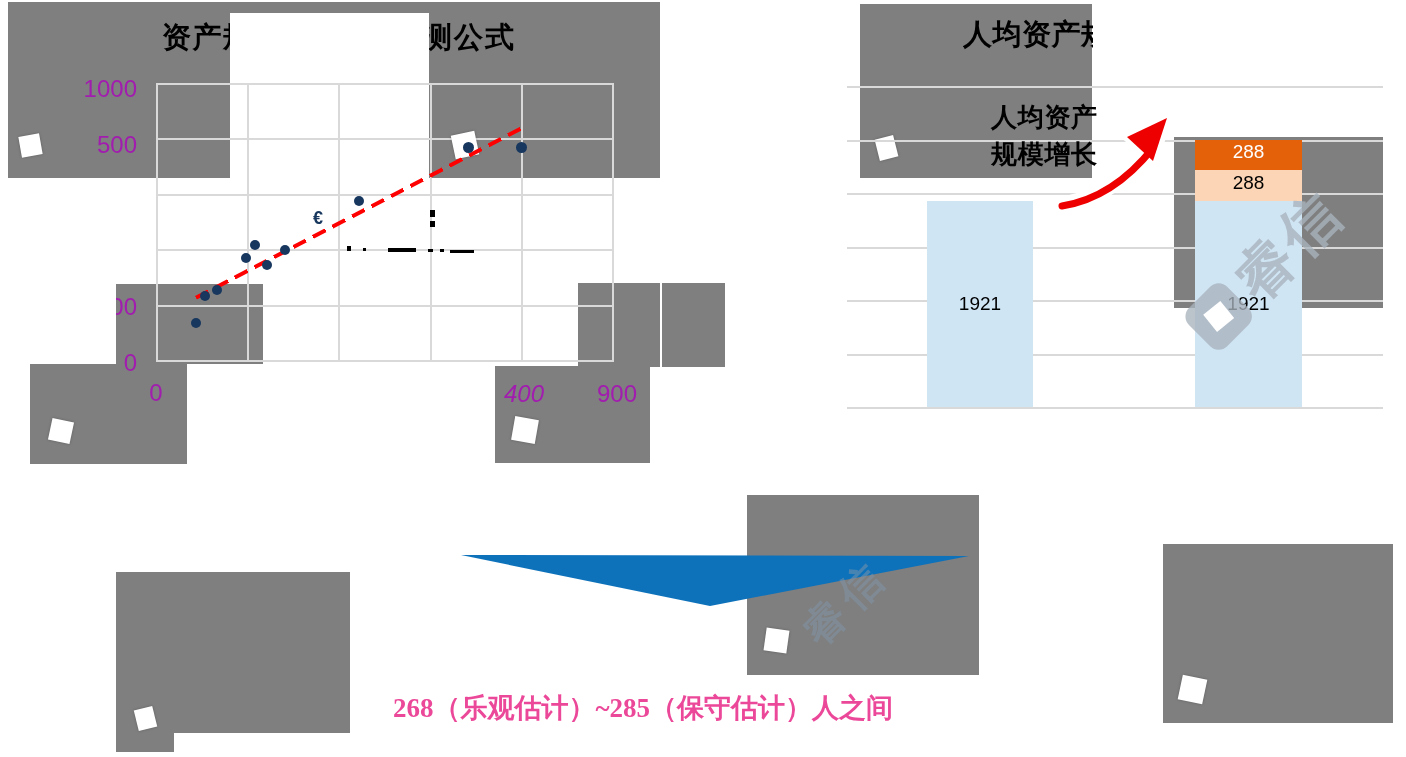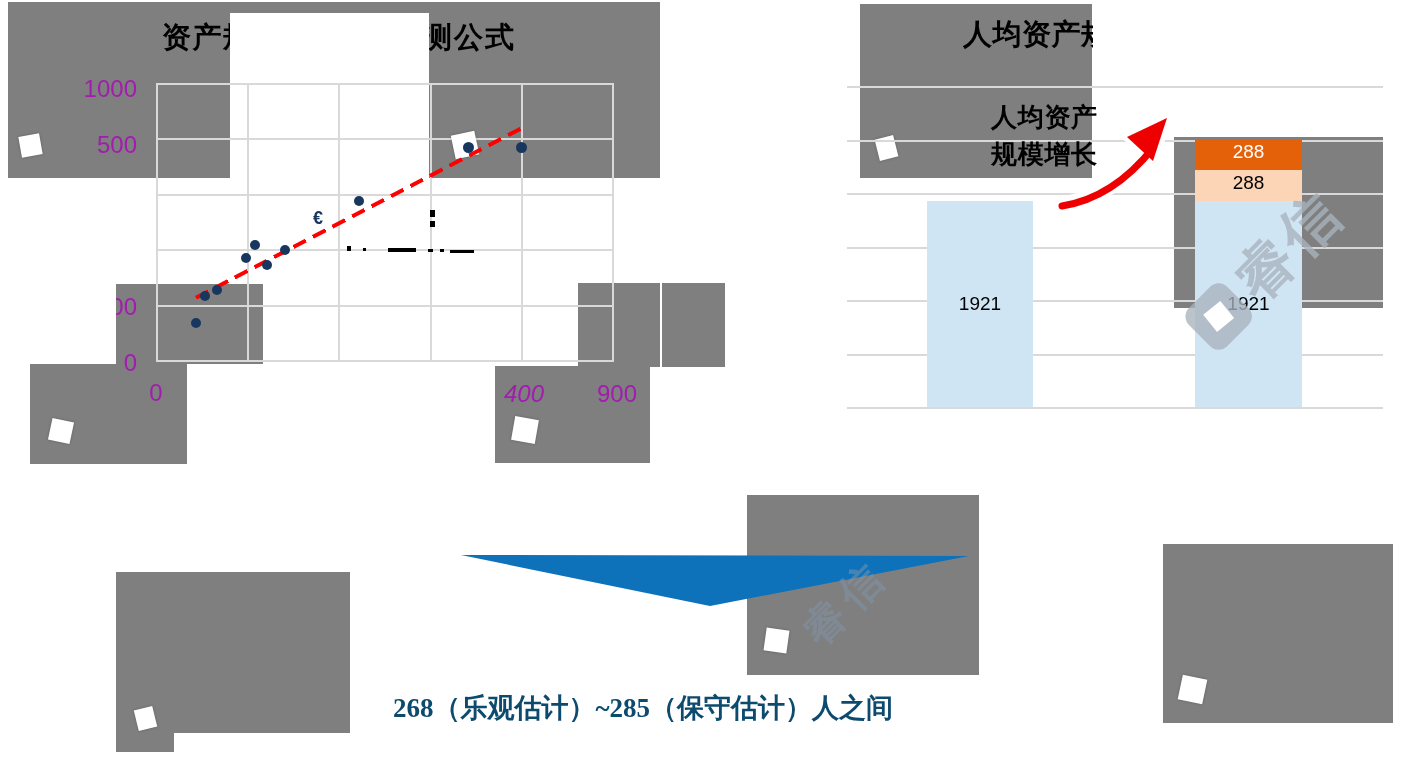--- a/index.html
+++ b/index.html
@@ -141,21 +141,21 @@
     <polygon points="157,16 103,40 143,75" fill="#ffffff"></polygon>
     <path d="M47,111 Q98,103 138,53" fill="none" stroke="#ee0000" stroke-width="7" stroke-linecap="round"></path>
     <polygon points="152,23 112,42 138,66" fill="#ee0000"></polygon>
   </svg>
 
   <svg class="abs" style="left:455px;top:550px;" width="520" height="62" viewBox="0 0 520 62">
     <polygon points="6,5 514,6 255,56" fill="#0e72bb"></polygon>
   </svg>
 
 
-  <div class="cjk-bold abs" style="left:393px;top:690px;font-size:27px;color:#0c4a6e;">268（乐观估计）~285（保守估计）人之间</div>
+  <div class="cjk-bold abs" style="left:393px;top:690px;font-size:27px;color:#ec4899;">268（乐观估计）~285（保守估计）人之间</div>
 
   <div class="wm" style="left:1172px;top:308px;">
     <div style="width:54px;height:54px;border-radius:12px;background:rgba(168,178,188,0.78);display:flex;align-items:center;justify-content:center;">
       <div style="width:22px;height:22px;background:#ffffff;transform:rotate(6deg);"></div>
     </div>
     <span class="wm-text" style="font-size:58px;color:rgba(168,178,188,0.78);">睿信</span>
   </div>
   <div class="wm" style="left:790px;top:618px;">
     <span class="wm-text" style="font-size:42px;color:rgba(130,150,170,0.5);letter-spacing:9px;">睿信</span>
   </div>

